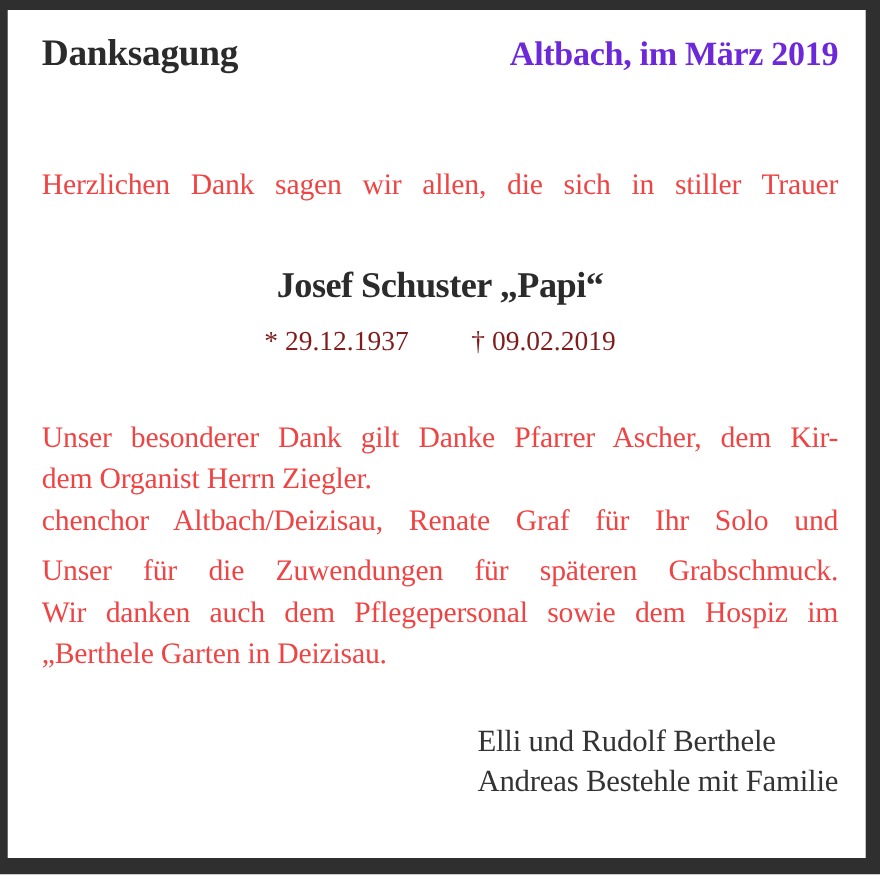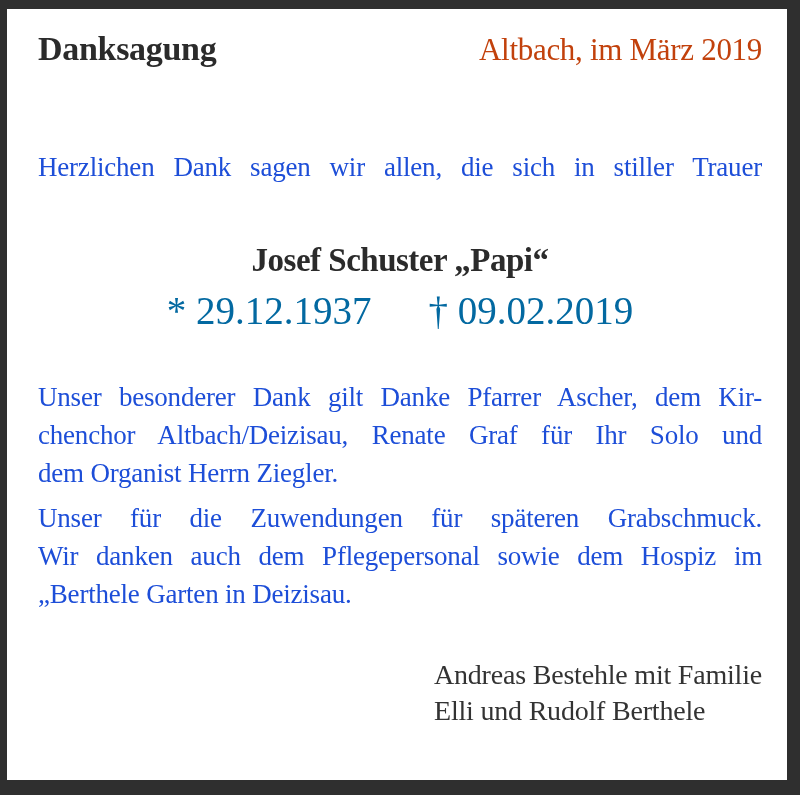--- a/index.html
+++ b/index.html
@@ -35,31 +35,31 @@
     align-items: baseline;
   }
   .notice-title {
     font-size: 34px;
     font-weight: bold;
     color: #2b2b2b;
     letter-spacing: -0.3px;
   }
   .dateline {
     font-size: 31px;
-    font-weight: normal;
-    color: #c2410c;
+    font-weight: bold;
+    color: #6d28d9;
     letter-spacing: -0.3px;
   }
 
   
   .para {
     font-size: 27px;
     line-height: 38px;
     letter-spacing: -0.2px;
-    color: #1d4ed8;
+    color: #ef4444;
   }
   .para .line {
     text-align: left;
     white-space: nowrap;
   }
   .para .line.justify {
     white-space: normal;
     text-align: justify;
     text-align-last: justify;
   }
@@ -75,23 +75,23 @@
     line-height: 56px;
     font-weight: bold;
     color: #2b2b2b;
     letter-spacing: -0.5px;
   }
   .dates-row {
     margin-top: 6px;
     display: flex;
     justify-content: center;
     column-gap: 57px;
-    font-size: 39px;
+    font-size: 25px;
     line-height: 34px;
-    color: #0369a1;
+    color: #7f1d1d;
   }
 
   
   .signature-row {
     margin-top: 44px;
     display: flex;
     justify-content: flex-end;
   }
   .signature {
     text-align: left;
@@ -118,31 +118,31 @@
 
     <div class="deceased-name">Josef Schuster „Papi“</div>
 
     <div class="dates-row">
       <span>* 29.12.1937</span>
       <span>† 09.02.2019</span>
     </div>
 
     <div class="para thanks1">
       <div class="line justify">Unser besonderer Dank gilt Danke Pfarrer Ascher, dem Kir-</div>
+      <div class="line">dem Organist Herrn Ziegler.</div>
       <div class="line justify">chenchor Altbach/Deizisau, Renate Graf für Ihr Solo und</div>
-      <div class="line">dem Organist Herrn Ziegler.</div>
     </div>
 
     <div class="para thanks2">
       <div class="line justify">Unser für die Zuwendungen für späteren Grabschmuck.</div>
       <div class="line justify">Wir danken auch dem Pflegepersonal sowie dem Hospiz im</div>
       <div class="line">„Berthele Garten in Deizisau.</div>
     </div>
 
     <div class="signature-row">
       <div class="signature">
+        <div>Elli und Rudolf Berthele</div>
         <div>Andreas Bestehle mit Familie</div>
-        <div>Elli und Rudolf Berthele</div>
       </div>
     </div>
 
   </div>
 </div>
 
 </body></html>

